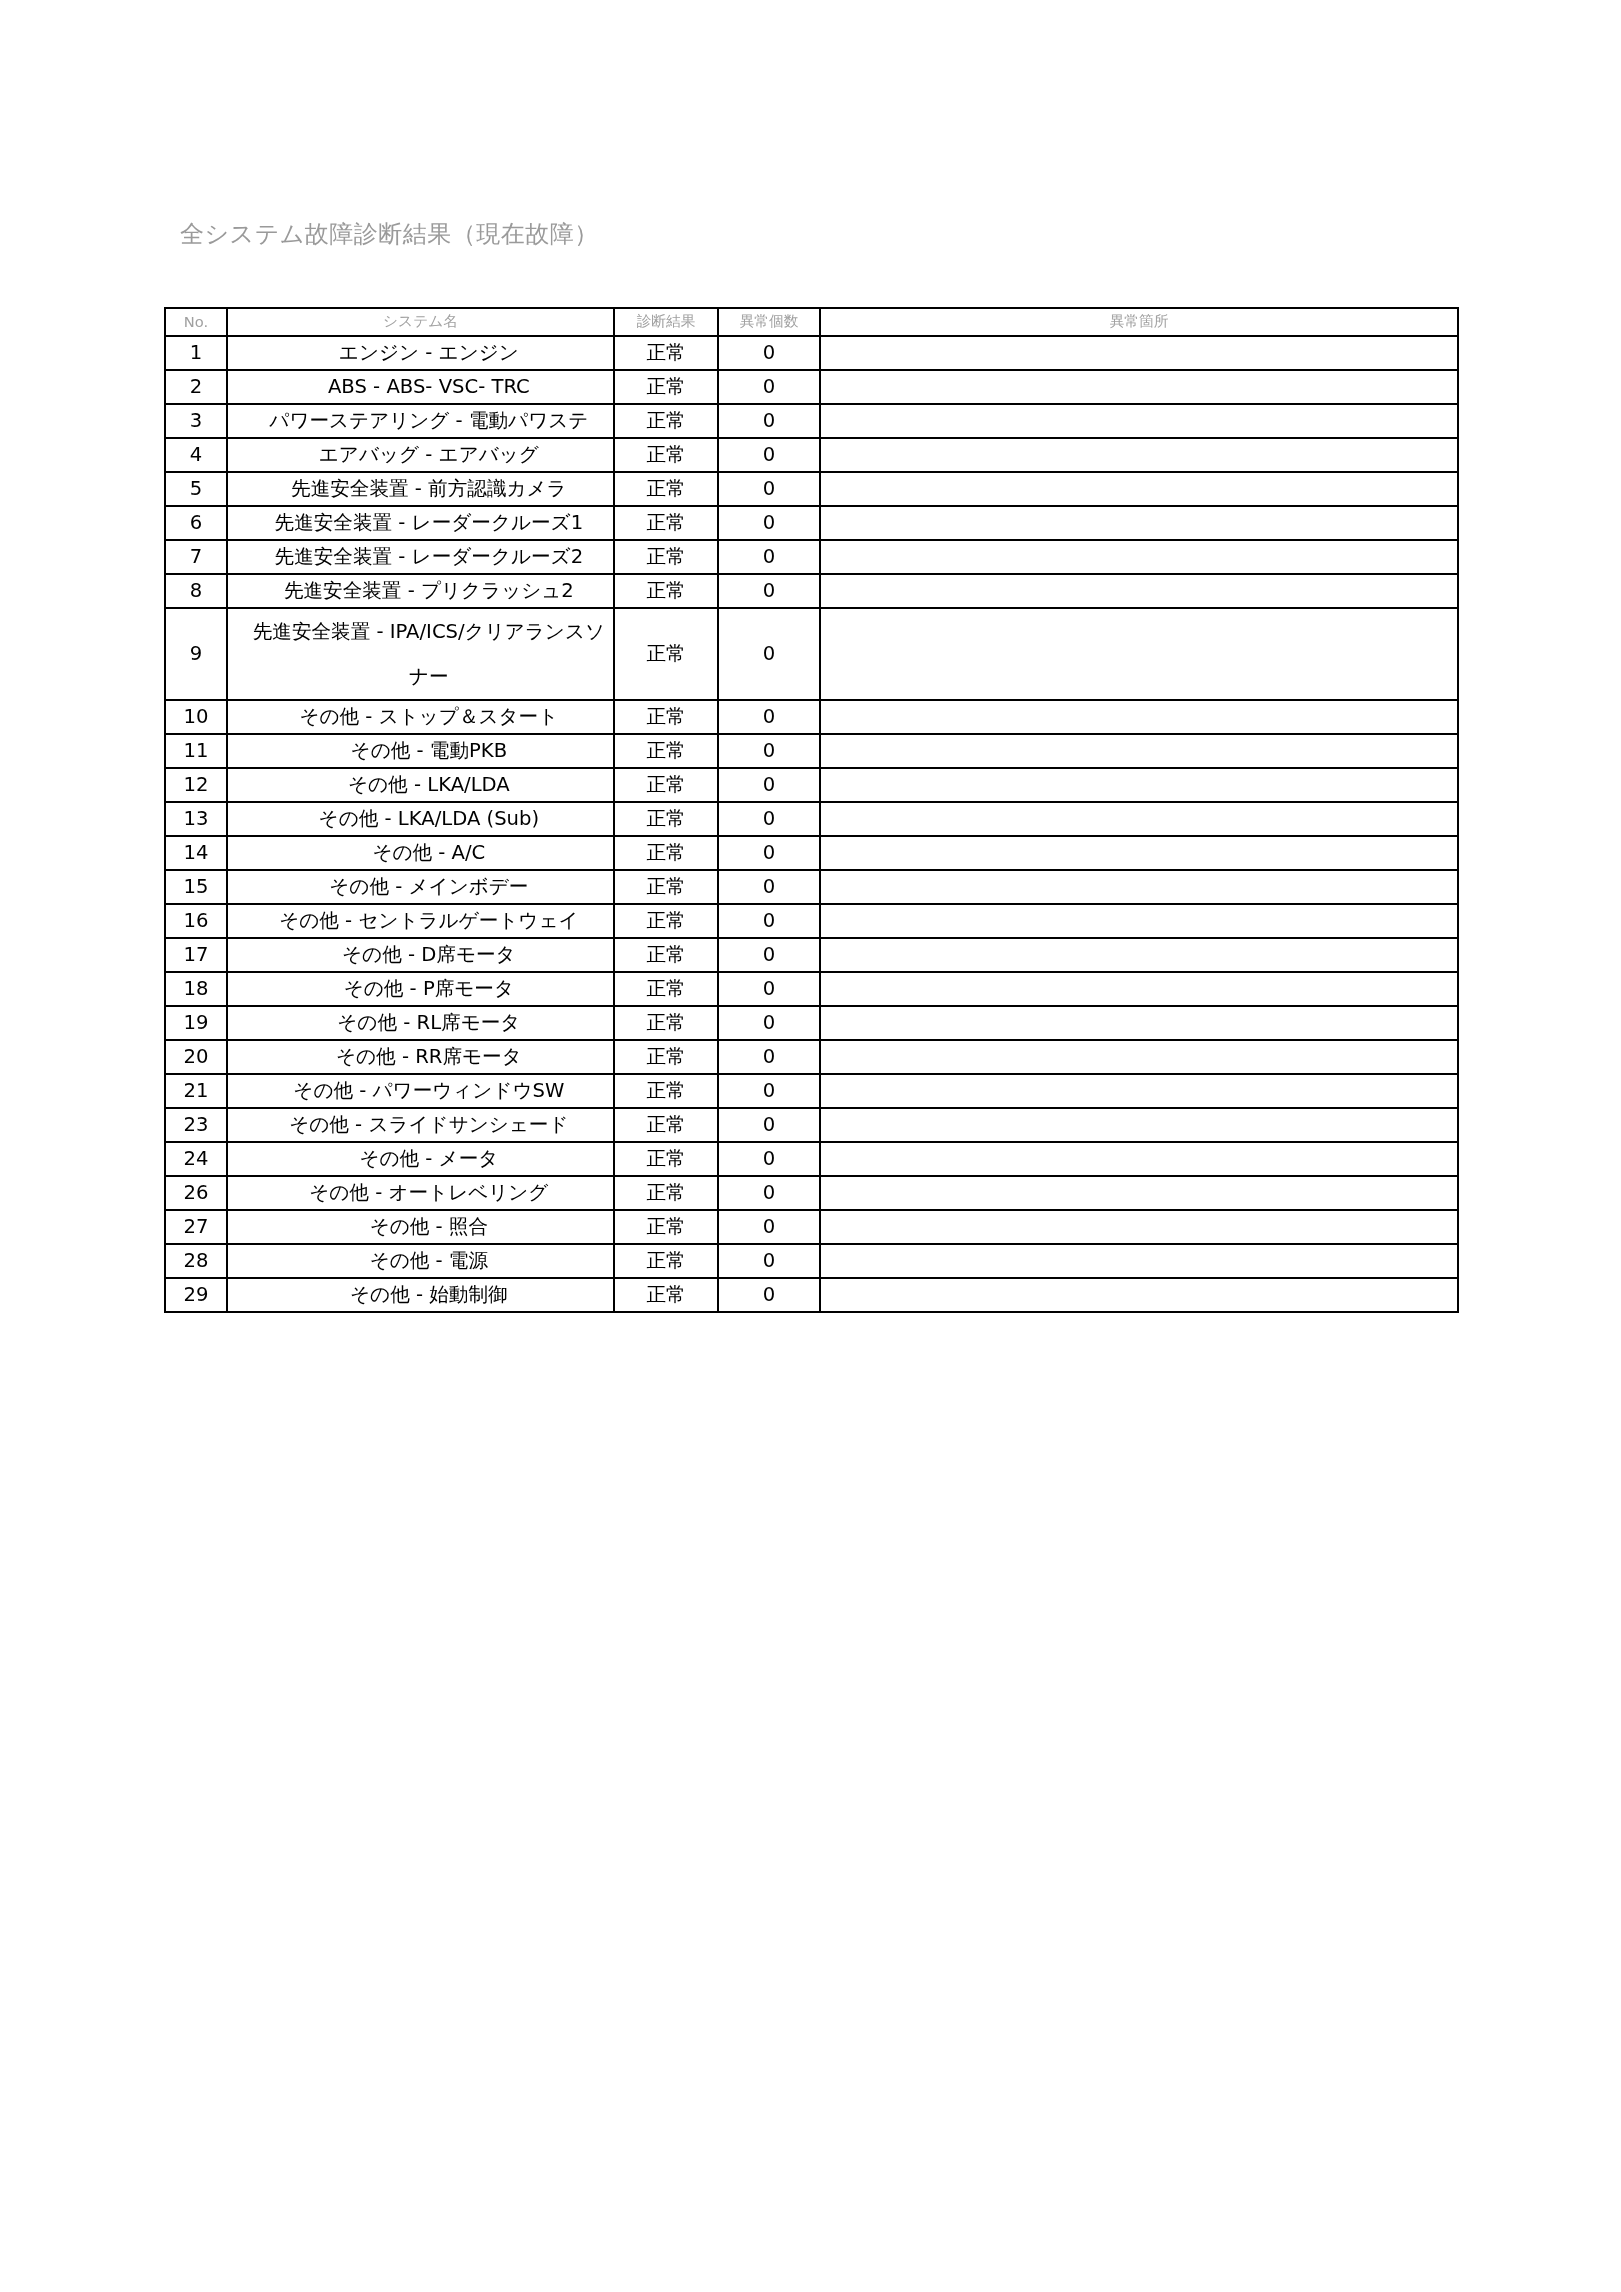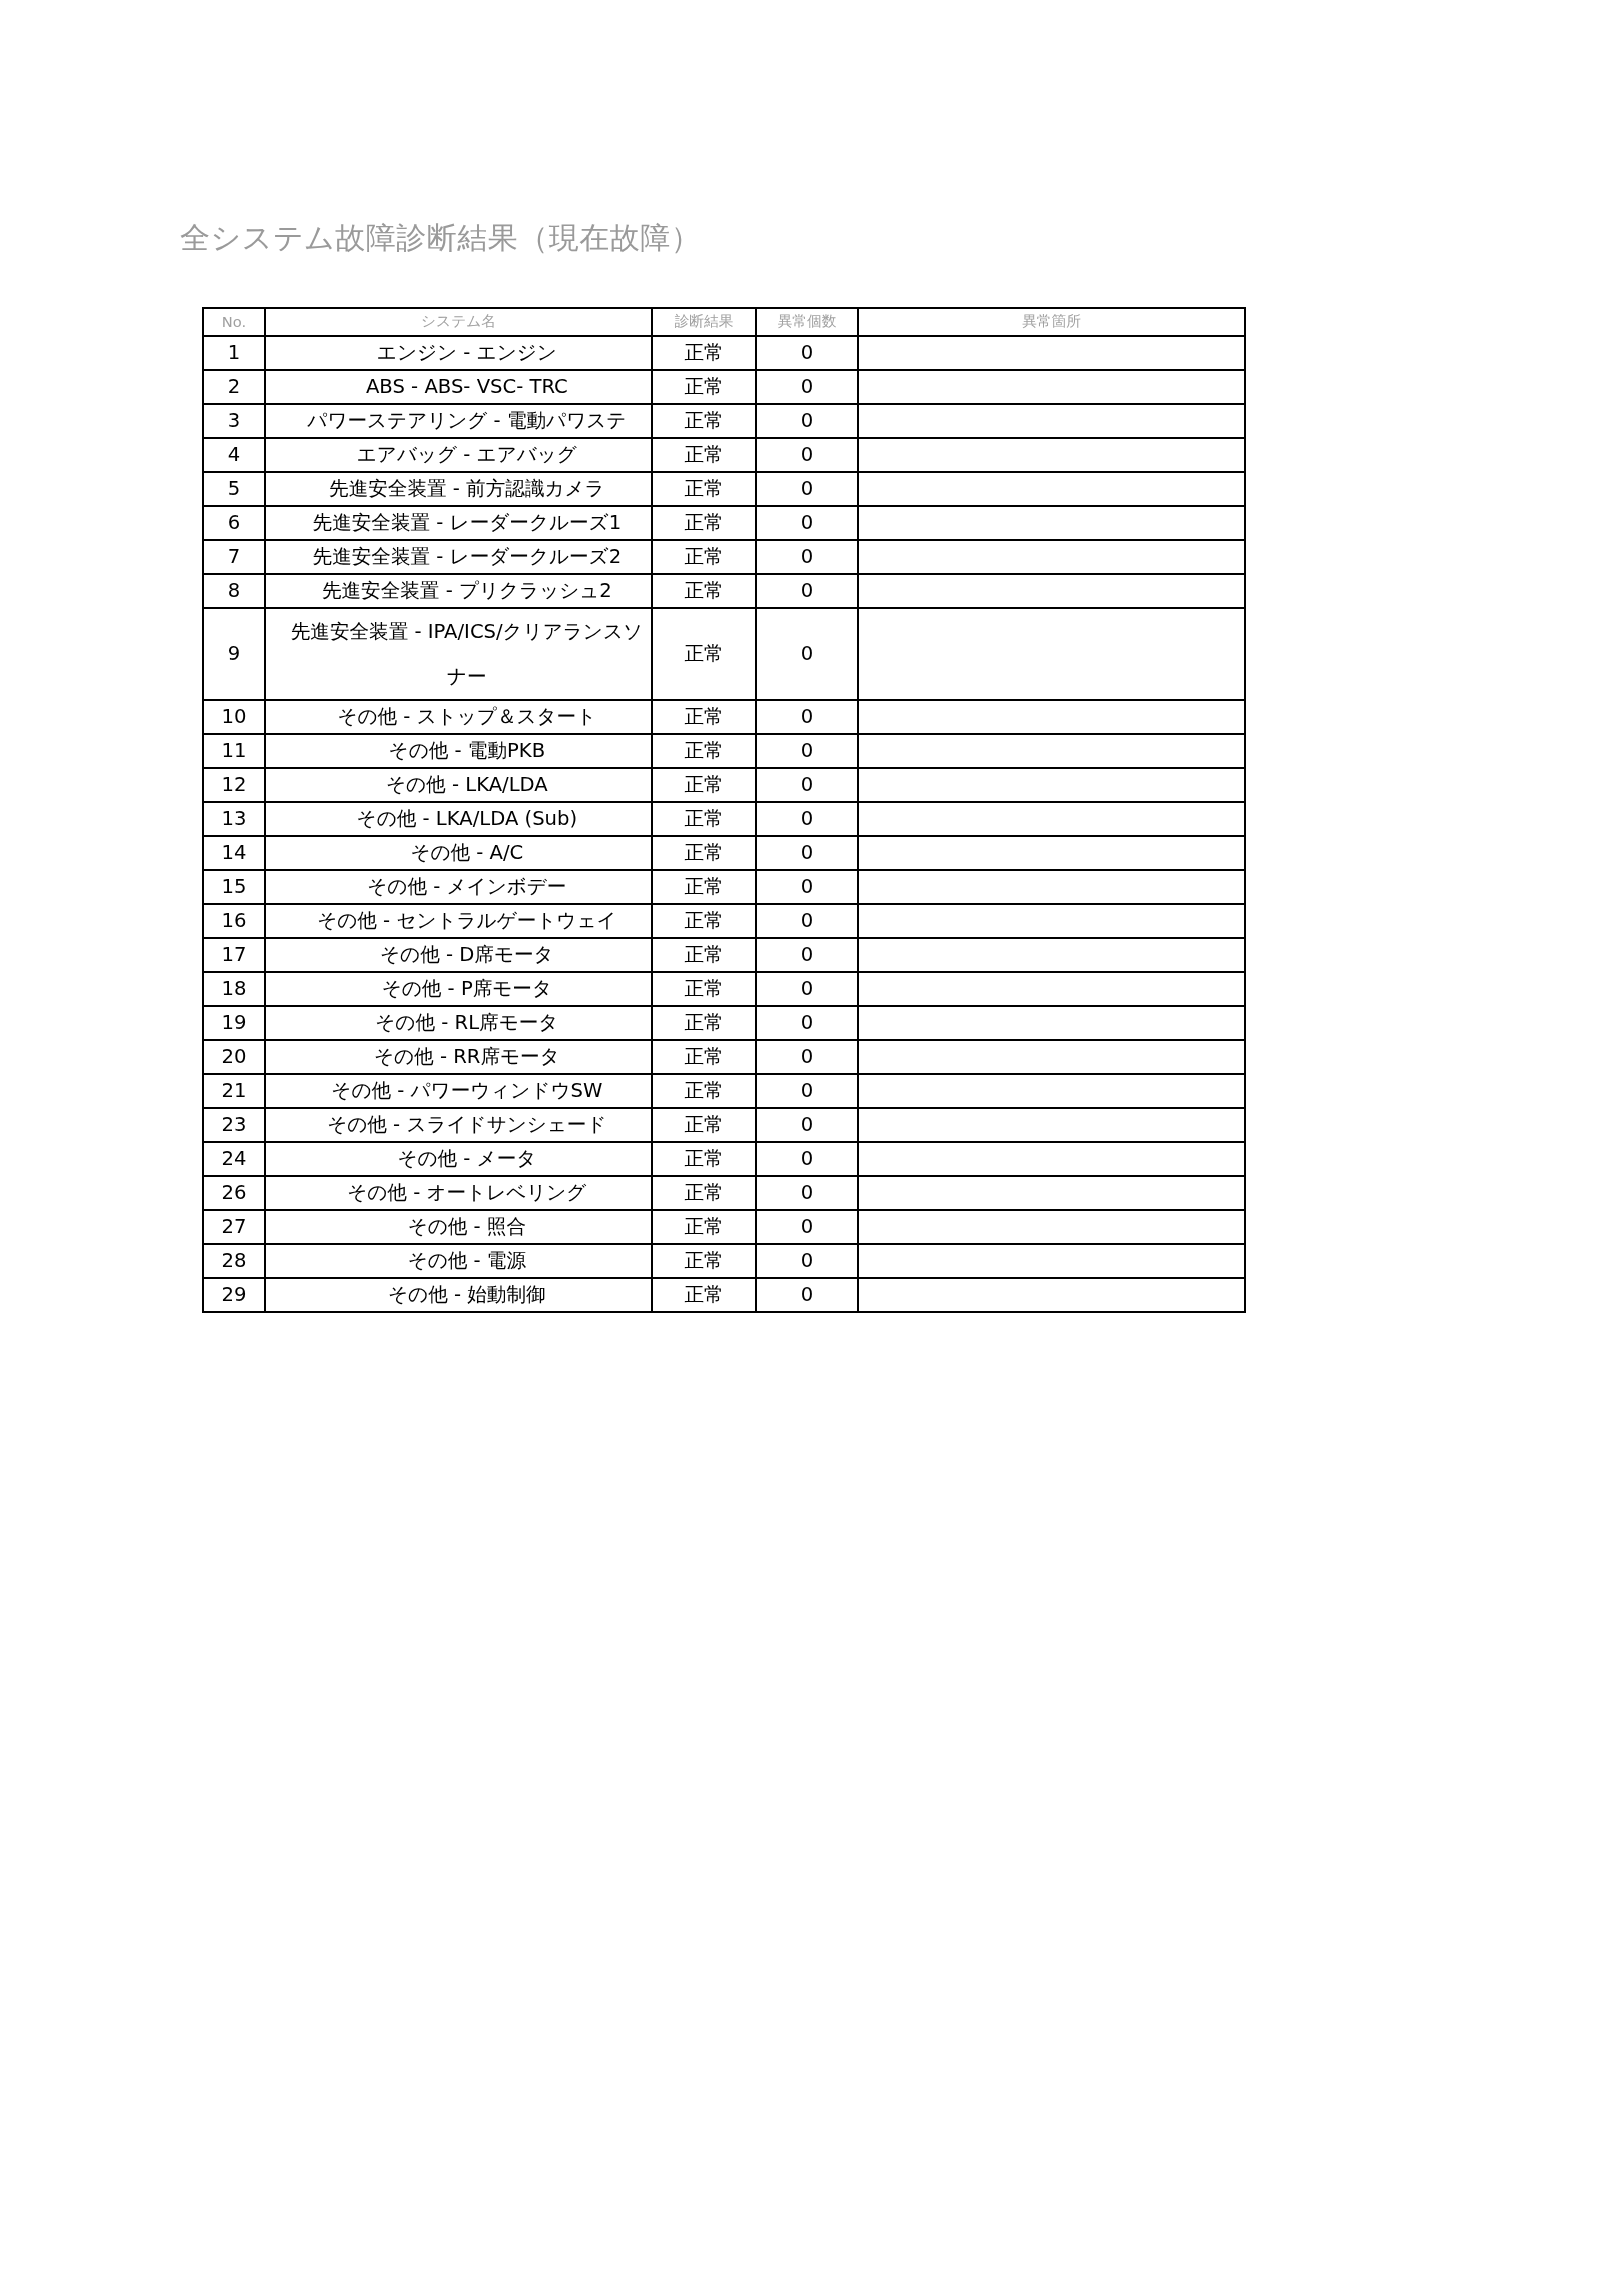--- a/index.html
+++ b/index.html
@@ -11,34 +11,33 @@
       width: 1621px;
       height: 2293px;
       position: relative;
       font-family: "DejaVu Sans", "Liberation Sans", sans-serif;
       color: #000;
     }
     .page-title {
       position: absolute;
       left: 180px;
       top: 218px;
-      font-size: 30px;
+      font-size: 24px;
       color: #9a9a9a;
       letter-spacing: 0.5px;
       white-space: nowrap;
     }
     table.diag-table {
       position: absolute;
       left: 164px;
       top: 307px;
-      width: 1044px;
+      width: 1295px;
       border-collapse: collapse;
       table-layout: fixed;
       border: 2.9px solid #000;
-      margin-left: 38px;
     }
     table.diag-table th,
     table.diag-table td {
       border: 2px solid #000;
       padding: 0;
       vertical-align: middle;
       overflow: hidden;
     }
     table.diag-table thead th {
       height: 25.5px;

